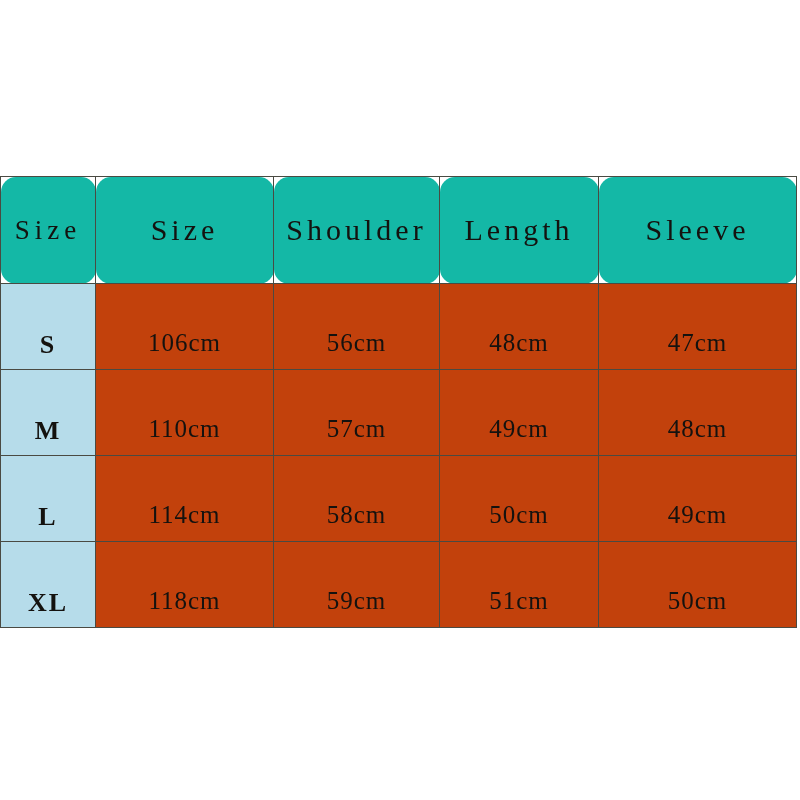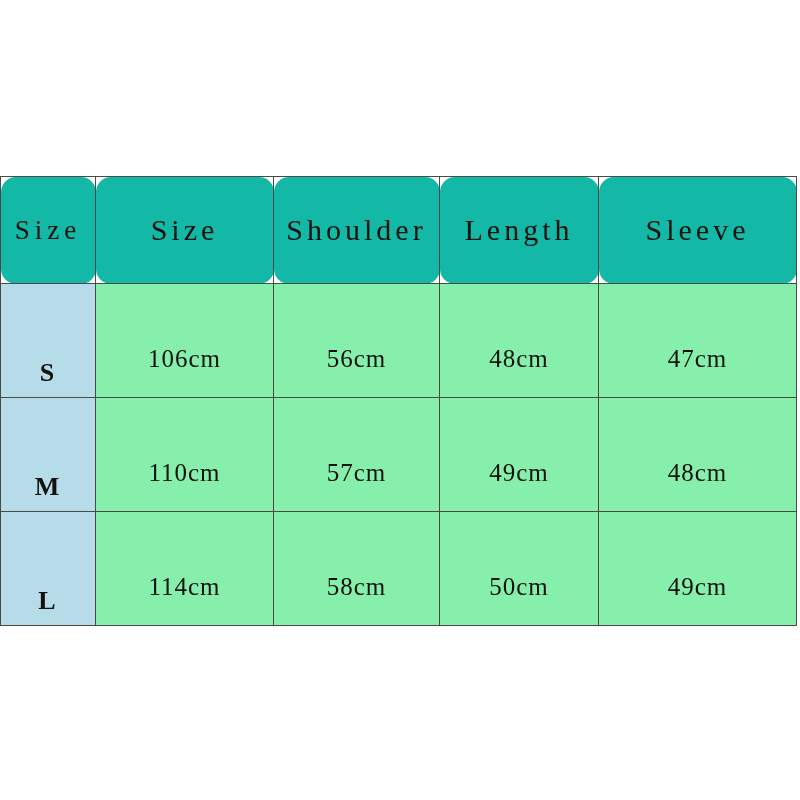--- a/index.html
+++ b/index.html
@@ -62,25 +62,25 @@
   tr.header-row th.h-size {
     font-size: 27px;
     letter-spacing: 5px;
   }
 
   
   tr.data-row {
     height: 86px;
   }
   tr.data-row td {
-    background: #86efac;
+    background: #c2410c;
     font-size: 25px;
     letter-spacing: 1px;
     vertical-align: bottom;
-    padding-bottom: 24px;
+    padding-bottom: 12px;
   }
   tr.data-row td.size-cell {
     background: #b6dcea;
     font-size: 26px;
     letter-spacing: 2px;
     font-weight: bold;
     padding-bottom: 9px;
   }
 </style>
 </head>
@@ -119,15 +119,22 @@
         <td>49cm</td>
         <td>48cm</td>
       </tr>
       <tr class="data-row">
         <td class="size-cell">L</td>
         <td>114cm</td>
         <td>58cm</td>
         <td>50cm</td>
         <td>49cm</td>
       </tr>
+      <tr class="data-row">
+        <td class="size-cell">XL</td>
+        <td>118cm</td>
+        <td>59cm</td>
+        <td>51cm</td>
+        <td>50cm</td>
+      </tr>
     </tbody>
   </table>
 </div>
 
 </body></html>

